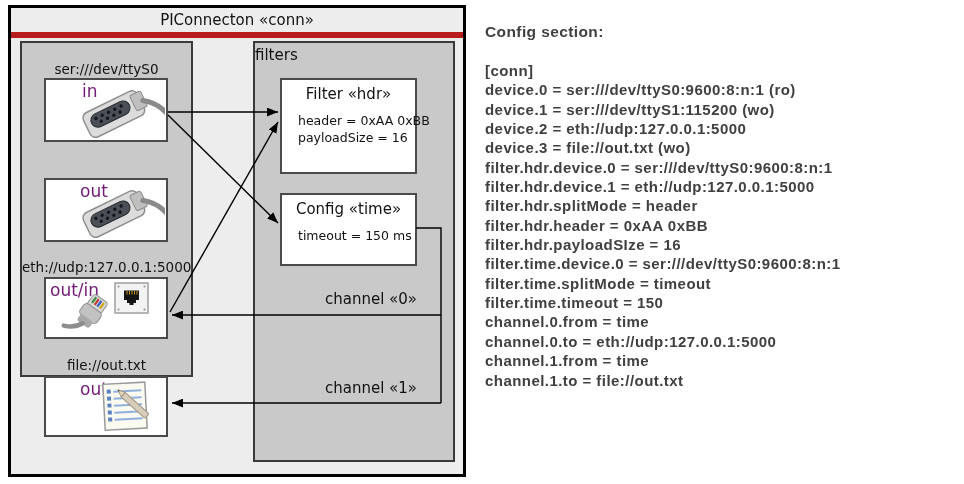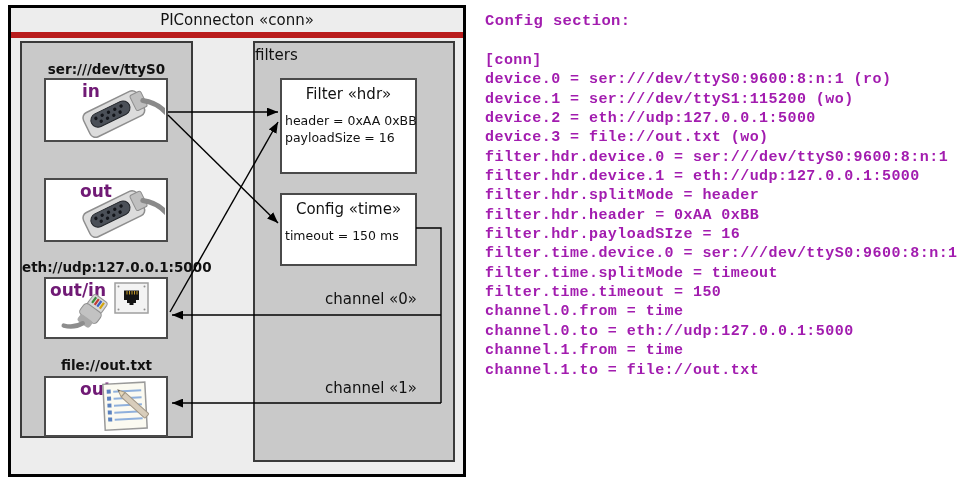--- a/index.html
+++ b/index.html
@@ -12,42 +12,42 @@
     position:absolute;left:8px;top:5px;width:458px;height:472px;
     border:3px solid #000;background:#ededed;box-sizing:border-box;
   }
   .diagram-title{
     position:absolute;left:0;top:0;width:100%;height:24px;line-height:25px;
     text-align:center;font-size:15px;border-bottom:6px solid #b91c1c;
   }
   .group{
     position:absolute;background:#c9c9c9;border:2px solid #3a3a3a;box-sizing:border-box;
   }
-  #devices-group{left:9px;top:33px;width:173px;height:397px;font-weight:bold;}
+  #devices-group{left:9px;top:33px;width:173px;height:336px;}
   #filters-group{left:242px;top:33px;width:202px;height:421px;}
   .dev-label{position:absolute;left:0;width:100%;text-align:center;font-size:13.5px;line-height:17px;white-space:nowrap;}
   .dev-box{
     position:absolute;left:22px;width:124px;background:#fff;
     border:2px solid #4a4a4a;box-sizing:border-box;
   }
   .port{position:absolute;top:1px;font-size:17px;line-height:20px;color:#701a75;}
   .icon{position:absolute;}
   .filters-title{position:absolute;top:3px;width:100%;text-align:left;font-size:15px;}
   .filter-box{
     position:absolute;left:25px;width:137px;background:#fff;
     border:2px solid #4a4a4a;box-sizing:border-box;
   }
   .filter-title{margin-top:5px;text-align:center;font-size:15px;}
-  .filter-params{margin-top:10px;padding-left:3px;font-size:12.5px;line-height:16.5px;white-space:pre;}
+  .filter-params{margin-top:10px;padding-left:16px;font-size:12.5px;line-height:16.5px;white-space:pre;}
   .channel-label{position:absolute;left:25px;width:137px;text-align:right;font-size:15px;}
   svg.overlay{position:absolute;left:0;top:0;z-index:6;pointer-events:none;}
   
   .config{
-    position:absolute;left:485px;top:12px;width:478px;
-    font-family:Liberation Mono, monospace;font-weight:bold;color:#a21caf;
+    position:absolute;left:485px;top:22px;width:478px;
+    font-family:Liberation Sans, sans-serif;font-weight:bold;color:#404040;
   }
   .config-heading{font-size:15.5px;line-height:19px;letter-spacing:0.4px;margin:0;}
   .config-lines{
     margin:20px 0 12px;font-family:inherit;font-weight:bold;
     font-size:15px;line-height:19.35px;letter-spacing:0.45px;white-space:pre;
   }
 </style>
 </head>
 <body>
 

